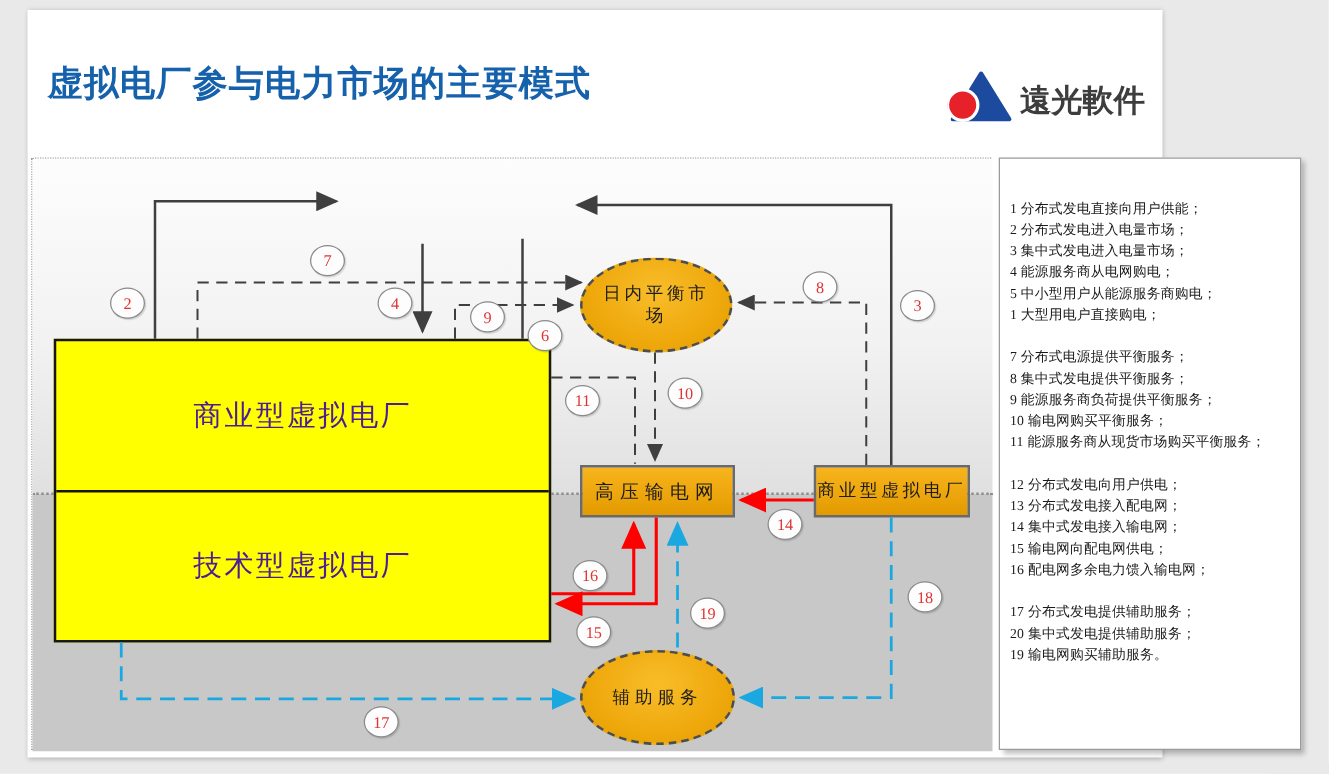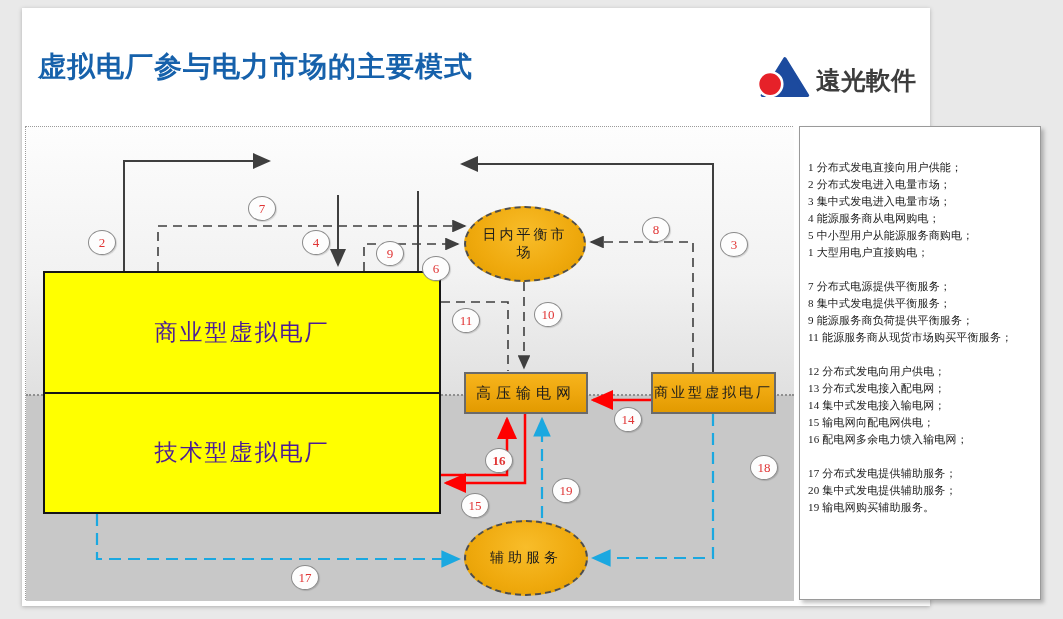--- a/index.html
+++ b/index.html
@@ -143,37 +143,38 @@
     <div class="badge" style="left:62px;top:103px;">2</div>
     <div class="badge" style="left:222px;top:69px;">7</div>
     <div class="badge" style="left:276px;top:103px;">4</div>
     <div class="badge" style="left:350px;top:114px;">9</div>
     <div class="badge" style="left:396px;top:129px;">6</div>
     <div class="badge" style="left:616px;top:90px;">8</div>
     <div class="badge" style="left:694px;top:105px;">3</div>
     <div class="badge" style="left:426px;top:181px;">11</div>
     <div class="badge" style="left:508px;top:175px;">10</div>
     <div class="badge" style="left:588px;top:280px;">14</div>
-    <div class="badge" style="left:459px;top:321px;font-weight:bold;">16</div>
+    <div class="badge" style="left:432px;top:321px;">16</div>
     <div class="badge" style="left:435px;top:366px;">15</div>
     <div class="badge" style="left:526px;top:351px;">19</div>
-    <div class="badge" style="left:700px;top:328px;margin-left:24px;">18</div>
+    <div class="badge" style="left:700px;top:338px;">18</div>
     <div class="badge" style="left:265px;top:438px;">17</div>
   </div>
 
   <div class="legend">
     <div class="lg">1 分布式发电直接向用户供能；</div>
     <div class="lg">2 分布式发电进入电量市场；</div>
     <div class="lg">3 集中式发电进入电量市场；</div>
     <div class="lg">4 能源服务商从电网购电；</div>
     <div class="lg">5 中小型用户从能源服务商购电；</div>
     <div class="lg">1 大型用电户直接购电；</div>
     <div class="lg group-start">7 分布式电源提供平衡服务；</div>
     <div class="lg">8 集中式发电提供平衡服务；</div>
     <div class="lg">9 能源服务商负荷提供平衡服务；</div>
+    <div class="lg">10 输电网购买平衡服务；</div>
     <div class="lg">11 能源服务商从现货市场购买平衡服务；</div>
     <div class="lg group-start">12 分布式发电向用户供电；</div>
     <div class="lg">13 分布式发电接入配电网；</div>
     <div class="lg">14 集中式发电接入输电网；</div>
     <div class="lg">15 输电网向配电网供电；</div>
     <div class="lg">16 配电网多余电力馈入输电网；</div>
     <div class="lg group-start">17 分布式发电提供辅助服务；</div>
     <div class="lg">20 集中式发电提供辅助服务；</div>
     <div class="lg">19 输电网购买辅助服务。</div>
   </div>

